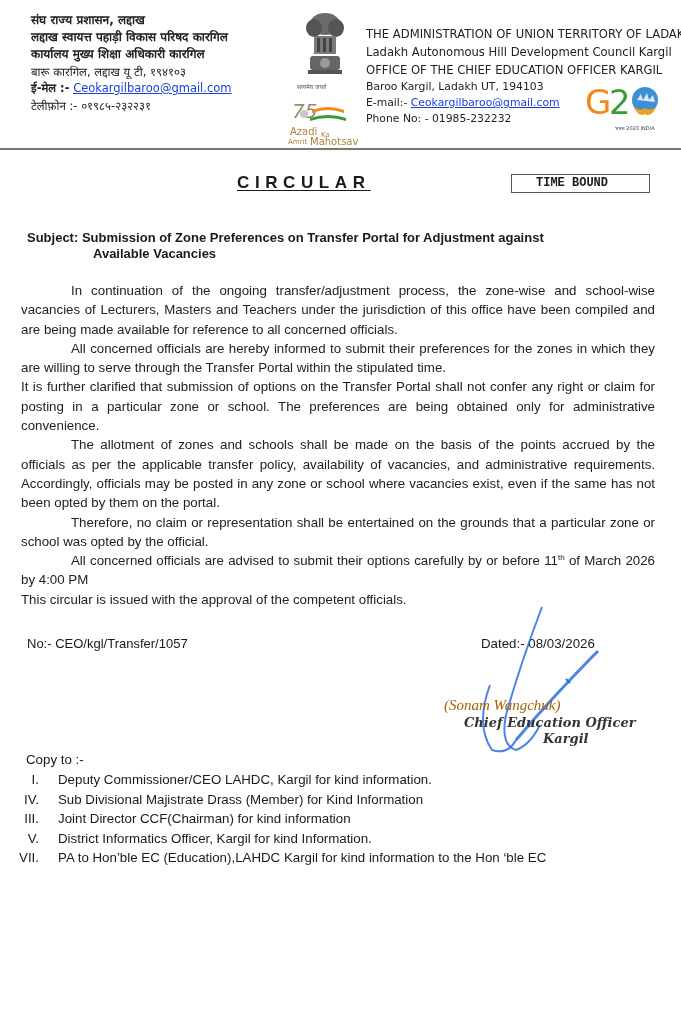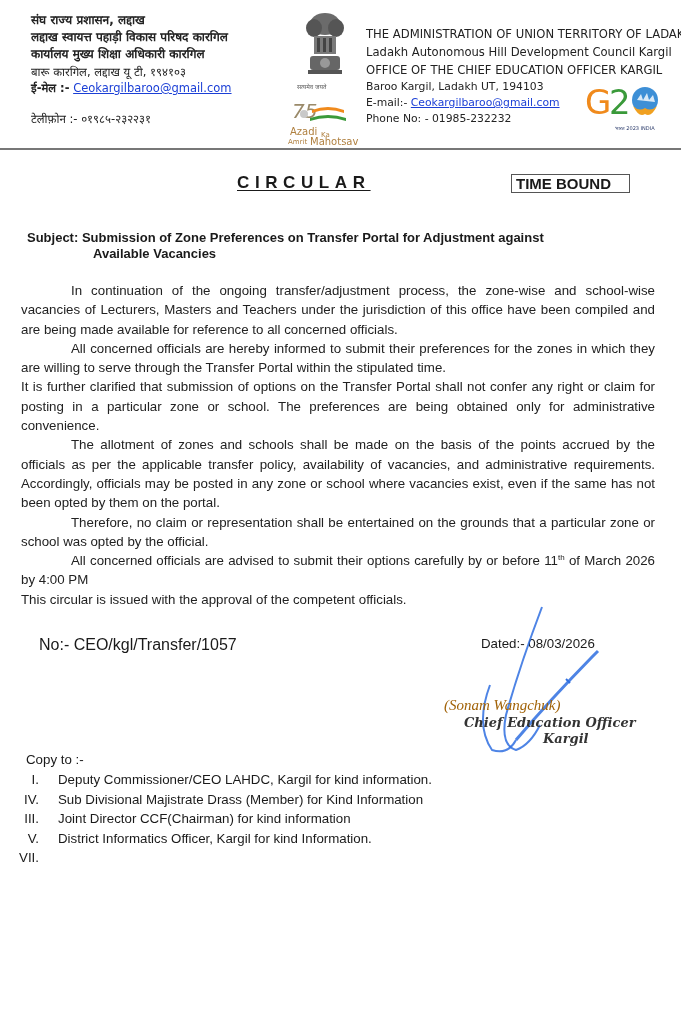--- a/index.html
+++ b/index.html
@@ -5,52 +5,52 @@
   html, body { margin: 0; padding: 0; background: #ffffff; }
   body { width: 681px; height: 1024px; position: relative; overflow: hidden;
          font-family: "Liberation Sans", sans-serif; color: #1a1a1a; }
   .abs { position: absolute; }
 
   
   .hi { left: 31px; top: 12px; font-family: "DejaVu Sans", sans-serif; color: #222; }
   .hi .l1, .hi .l2, .hi .l3 { font-size: 12px; font-weight: bold; line-height: 17px; white-space: nowrap; }
   .hi .l4 { font-size: 11.5px; line-height: 16px; margin-top: 1px; white-space: nowrap; }
   .hi .l5 { font-size: 11.5px; line-height: 17px; white-space: nowrap; }
-  .hi .l6 { font-size: 11.5px; line-height: 17px; margin-top: 14px; white-space: nowrap; }
+  .hi .l6 { font-size: 11.5px; line-height: 17px; margin-top: 1px; white-space: nowrap; }
   .hi .l5 .lbl { font-weight: bold; }
   a.mail { color: #1b3fd6; text-decoration: underline; }
 
   
   .emblem { left: 300px; top: 10px; width: 50px; height: 70px; }
   .emblem-motto { left: 297px; top: 83px; font-size: 6px; color: #555; font-family: "DejaVu Sans", sans-serif; white-space: nowrap; }
   .azadi { left: 288px; top: 98px; width: 74px; height: 48px; }
 
   
   .en { left: 366px; top: 25px; font-family: "DejaVu Sans", sans-serif; font-size: 11.6px; line-height: 18px; color: #222; white-space: nowrap; }
   .en .small { font-size: 10.8px; line-height: 16px; }
   .g20 { left: 583px; top: 78px; width: 96px; height: 60px; }
 
   .header-rule { left: 0; top: 148px; width: 681px; height: 2px; background: #777; }
 
   
   .circular { left: 237px; top: 173px; font-size: 17px; font-weight: bold; letter-spacing: 5.6px;
               text-decoration: underline; text-underline-offset: 2px; }
   .timebound { left: 511px; top: 174px; width: 113px; height: 17px; border: 1px solid #555;
-               font-size: 15px; font-weight: bold; line-height: 17px; padding-left: 4px; box-sizing: content-box; }
+               font-size: 12px; font-weight: bold; line-height: 17px; padding-left: 24px; box-sizing: content-box; font-family: Liberation Mono, monospace; }
 
   .subject { left: 27px; top: 230px; font-size: 13px; font-weight: bold; line-height: 16px; }
   .subject .cont { padding-left: 66px; display: block; }
 
   
   .body { left: 21px; top: 281px; width: 634px; font-size: 13.3px; line-height: 19.3px; text-align: justify; color: #222; }
   .body p { margin: 0; }
   .body p.ind { text-indent: 50px; }
   sup { font-size: 8px; line-height: 0; }
 
-  .refno { left: 39px; top: 636px; font-size: 16px; }
+  .refno { left: 27px; top: 636px; font-size: 13px; }
   .dated { left: 481px; top: 636px; font-size: 13.3px; }
 
   .sig-name { left: 444px; top: 697px; font-size: 15px; font-style: italic; color: #a16207; font-family: Liberation Serif, serif; }
   .sig-desig { left: 424px; top: 715px; font-size: 13px; font-style: italic; font-weight: bold; color: #333; font-family: "DejaVu Serif", serif; margin-left: 40px; }
   .sig-place { left: 543px; top: 731px; font-size: 13px; font-style: italic; font-weight: bold; color: #333; font-family: "DejaVu Serif", serif; }
   .signature { left: 420px; top: 605px; width: 200px; height: 150px; }
 
   .copyto { left: 26px; top: 752px; font-size: 13.3px; }
   .cc { left: 0; top: 770px; width: 681px; font-size: 13.3px; }
   .cc-row { position: relative; height: 19.6px; line-height: 19.6px; }
@@ -165,14 +165,15 @@
   <div class="cc-row">
     <span class="cc-num">III.</span>
     <span class="cc-text">Joint Director CCF(Chairman) for kind information</span>
   </div>
   <div class="cc-row">
     <span class="cc-num">V.</span>
     <span class="cc-text">District Informatics Officer, Kargil for kind Information.</span>
   </div>
   <div class="cc-row">
     <span class="cc-num">VII.</span>
+    <span class="cc-text">PA to Hon’ble EC (Education),LAHDC Kargil for kind information to the Hon ‘ble EC</span>
   </div>
 </div>
 
 </body></html>

